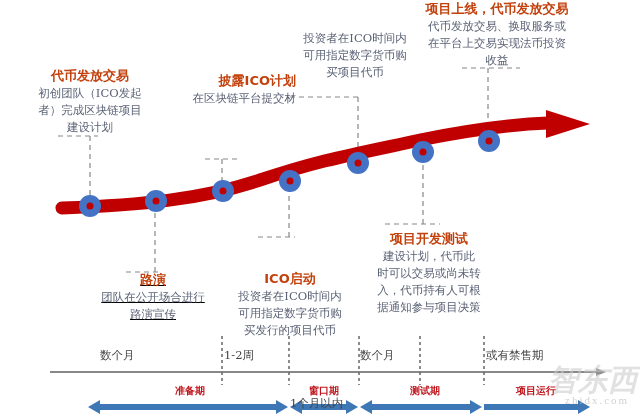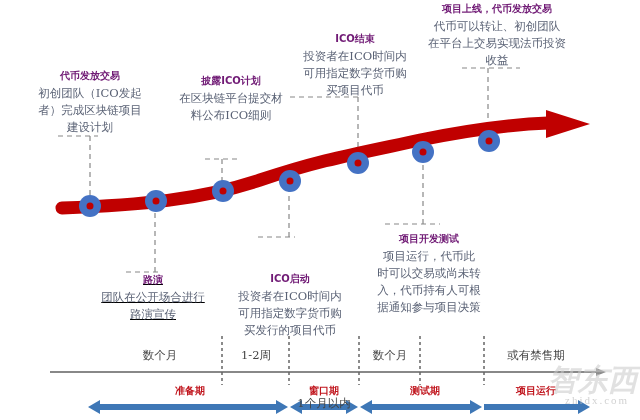--- a/index.html
+++ b/index.html
@@ -1,22 +1,22 @@
 <!DOCTYPE html>
 <html><head>
 <meta charset="utf-8">
 <style>
   html, body { margin:0; padding:0; background:#ffffff; }
   body { width:640px; height:420px; position:relative; overflow:hidden;
          font-family:"DejaVu Serif", serif; }
   .svgwrap { position:absolute; left:0; top:0; width:640px; height:420px; }
   .ann { position:absolute; text-align:center; line-height:17px; }
-  .ann .title { color:#701a75; font-weight:bold; font-size:10px; font-family:"DejaVu Sans", sans-serif; line-height:18px; }
+  .ann .title { color:#c2410c; font-weight:bold; font-size:13px; font-family:"DejaVu Sans", sans-serif; line-height:18px; }
   .ann .desc { color:#5a6275; font-size:11.5px; }
-  .dur { position:absolute; font-size:11.5px; color:#444; text-align:center; top:348px; }
+  .dur { position:absolute; font-size:11.5px; color:#444; top:348px; }
   .phase { position:absolute; font-size:10px; color:#c0141c; font-weight:bold; text-align:center; top:384px; font-family:Liberation Mono, monospace;}
   .wm { position:absolute; left:548px; top:360px; font-size:30px; color:rgba(200,200,200,0.55); font-weight:bold; font-family:"DejaVu Sans", sans-serif;font-style:italic; }
   .wm2 { position:absolute; left:565px; top:394px; font-size:11px; color:rgba(190,190,190,0.7); letter-spacing:2px; font-family:Liberation Serif, serif;}
 </style>
 </head>
 <body>
 
 <div class="svgwrap">
 <svg width="640" height="420" viewBox="0 0 640 420">
 
@@ -82,51 +82,49 @@
   <div class="desc">者）完成区块链项目</div>
   <div class="desc">建设计划</div>
 </div>
 
 <div class="ann" style="left:88px; top:271px; width:130px;text-decoration:underline;">
   <div class="title">路演</div>
   <div class="desc">团队在公开场合进行</div>
   <div class="desc">路演宣传</div>
 </div>
 
-<div class="ann" style="left:166px; top:72px; width:130px;">
+<div class="ann" style="left:166px; top:72px; width:130px;text-align:right;">
   <div class="title">披露ICO计划</div>
   <div class="desc">在区块链平台提交材</div>
-  <div class="desc">料公布ICO细则</div>
 </div>
 
 <div class="ann" style="left:225px; top:270px; width:130px;">
   <div class="title">ICO启动</div>
   <div class="desc">投资者在ICO时间内</div>
   <div class="desc">可用指定数字货币购</div>
   <div class="desc">买发行的项目代币</div>
 </div>
 
 <div class="ann" style="left:290px; top:30px; width:130px;">
-  <div class="title">ICO结束</div>
   <div class="desc">投资者在ICO时间内</div>
   <div class="desc">可用指定数字货币购</div>
   <div class="desc">买项目代币</div>
 </div>
 
 <div class="ann" style="left:364px; top:230px; width:130px;">
   <div class="title">项目开发测试</div>
-  <div class="desc">项目运行，代币此</div>
+  <div class="desc">建设计划，代币此</div>
   <div class="desc">时可以交易或尚未转</div>
   <div class="desc">入，代币持有人可根</div>
   <div class="desc">据通知参与项目决策</div>
 </div>
 
 <div class="ann" style="left:412px; top:0px; width:170px;">
   <div class="title">项目上线，代币发放交易</div>
-  <div class="desc">代币可以转让、初创团队</div>
+  <div class="desc">代币发放交易、换取服务或</div>
   <div class="desc">在平台上交易实现法币投资</div>
   <div class="desc">收益</div>
 </div>
 
 <div class="dur" style="left:100px; width:120px;">数个月</div>
 <div class="dur" style="left:224px; width:64px;">1-2周</div>
 <div class="dur" style="left:290px; width:68px;margin-top:48px;">1个月以内</div>
 <div class="dur" style="left:360px; width:60px;">数个月</div>
 <div class="dur" style="left:486px; width:100px;">或有禁售期</div>
 

